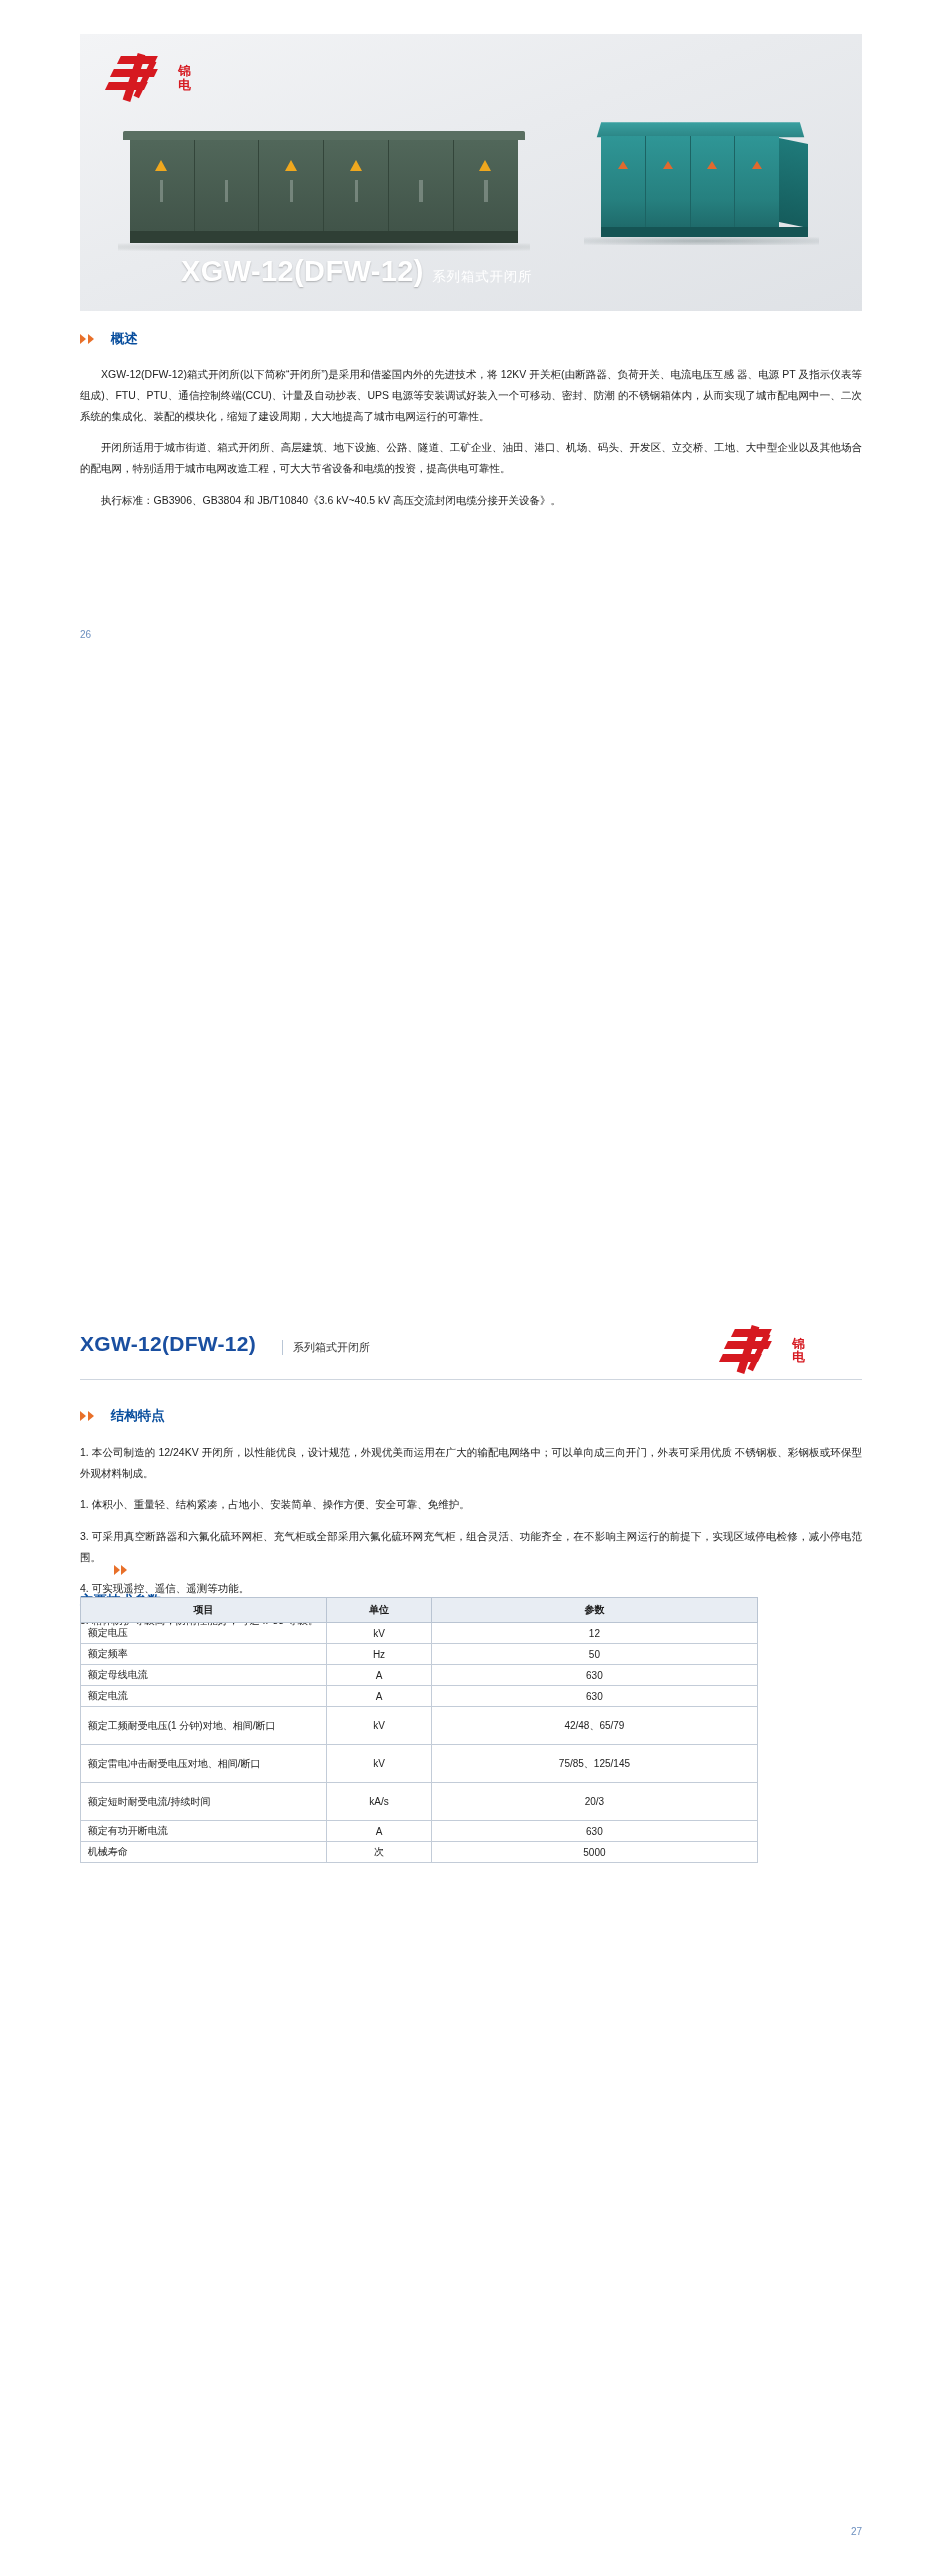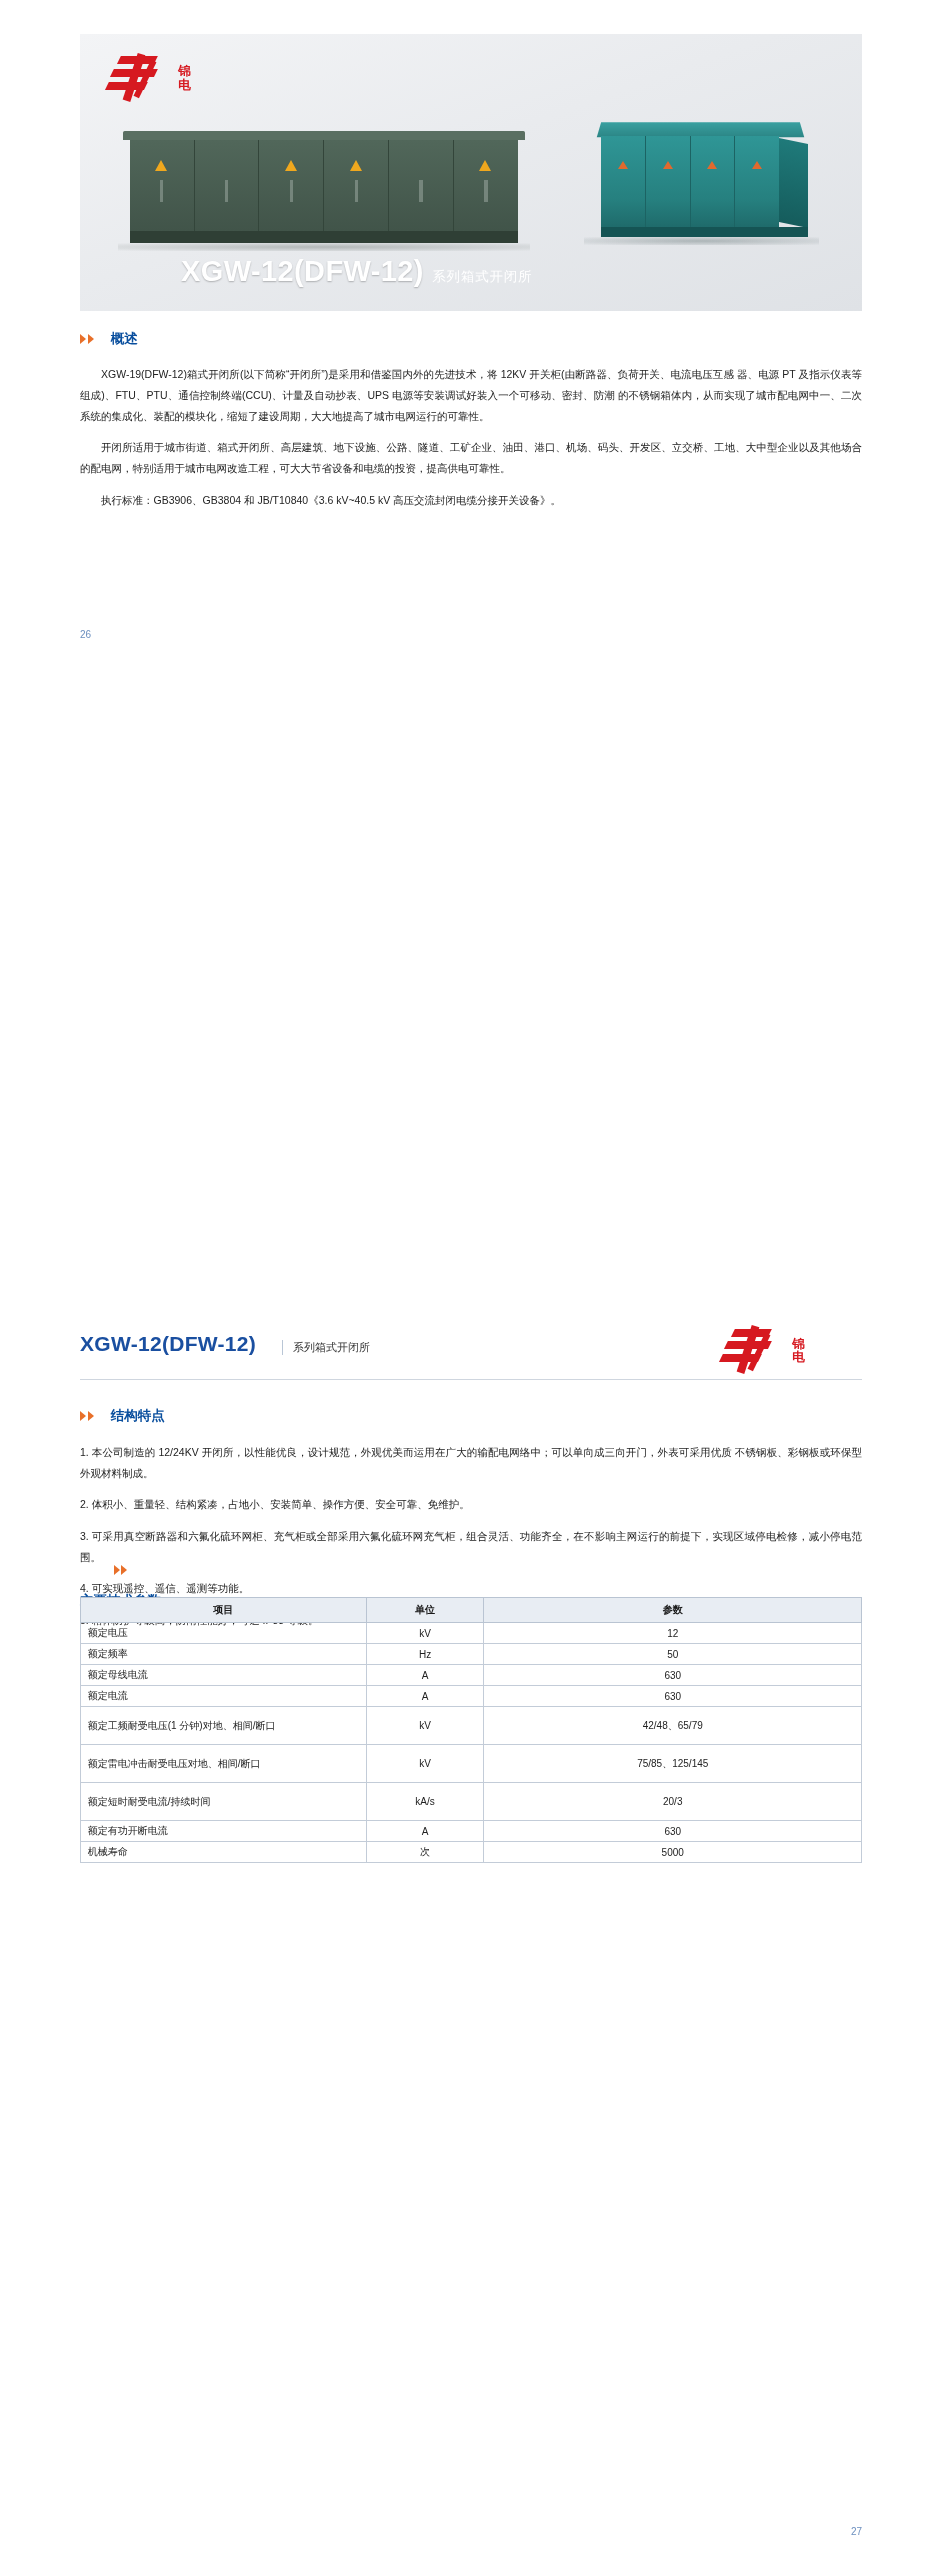--- a/index.html
+++ b/index.html
@@ -312,21 +312,21 @@
     text-align: justify;
   }
 
   .p2-params-head { position: absolute; left: 80px; top: 277px; flex-direction: column; }
 
   
   .tbl-wrap {
     position: absolute;
     left: 80px;
     top: 309px;
-    width: 782px;
+    width: 678px;
   }
   table.spec {
     width: 100%;
     border-collapse: collapse;
     font-size: 10px;
   }
   table.spec th {
     background: #e8edf3;
     border: 0.8px solid #b9c4d2;
     font-weight: bold;
@@ -426,21 +426,21 @@
 
   <div class="sec-head p1-overview-head">
     <span class="arrows">
         <i></i>
         <i></i>
       </span>
     <span>概述</span>
   </div>
 
   <div class="p1-overview-body">
-    <p class="para indent">XGW-19(DFW-12)箱式开闭所(以下简称“开闭所”)是采用和借鉴国内外的先进技术，将 12KV 开关柜(由断路器、负荷开关、电流电压互感 器、电源 PT 及指示仪表等组成)、FTU、PTU、通信控制终端(CCU)、计量及自动抄表、UPS 电源等安装调试好装入一个可移动、密封、防潮 的不锈钢箱体内，从而实现了城市配电网中一、二次系统的集成化、装配的模块化，缩短了建设周期，大大地提高了城市电网运行的可靠性。</p>
+    <p class="para indent">XGW-12(DFW-12)箱式开闭所(以下简称“开闭所”)是采用和借鉴国内外的先进技术，将 12KV 开关柜(由断路器、负荷开关、电流电压互感 器、电源 PT 及指示仪表等组成)、FTU、PTU、通信控制终端(CCU)、计量及自动抄表、UPS 电源等安装调试好装入一个可移动、密封、防潮 的不锈钢箱体内，从而实现了城市配电网中一、二次系统的集成化、装配的模块化，缩短了建设周期，大大地提高了城市电网运行的可靠性。</p>
     <p class="para indent">开闭所适用于城市街道、箱式开闭所、高层建筑、地下设施、公路、隧道、工矿企业、油田、港口、机场、码头、开发区、立交桥、工地、大中型企业以及其他场合的配电网，特别适用于城市电网改造工程，可大大节省设备和电缆的投资，提高供电可靠性。</p>
     <p class="para indent">执行标准：GB3906、GB3804 和 JB/T10840《3.6 kV~40.5 kV 高压交流封闭电缆分接开关设备》。</p>
   </div>
 
   <div class="page-num page-num-26">26</div>
 </div>
 
 <div class="page page-2">
 
   <div class="p2-header">
@@ -465,21 +465,21 @@
   <div class="sec-head p2-struct-head">
     <span class="arrows">
         <i></i>
         <i></i>
       </span>
     <span>结构特点</span>
   </div>
 
   <div class="p2-struct-body">
     <p class="list-line">1. 本公司制造的 12/24KV 开闭所，以性能优良，设计规范，外观优美而运用在广大的输配电网络中；可以单向成三向开门，外表可采用优质 不锈钢板、彩钢板或环保型外观材料制成。</p>
-    <p class="list-line">2. 体积小、重量轻、结构紧凑，占地小、安装简单、操作方便、安全可靠、免维护。</p>
+    <p class="list-line">1. 体积小、重量轻、结构紧凑，占地小、安装简单、操作方便、安全可靠、免维护。</p>
     <p class="list-line">3. 可采用真空断路器和六氟化硫环网柜、充气柜或全部采用六氟化硫环网充气柜，组合灵活、功能齐全，在不影响主网运行的前提下，实现区域停电检修，减小停电范围。</p>
     <p class="list-line">4. 可实现遥控、遥信、遥测等功能。</p>
     <p class="list-line">5. 箱体防护等级高，防雨性能好，可达 IP33 等级。</p>
   </div>
 
   <div class="sec-head p2-params-head">
     <span class="arrows">
         <i></i>
         <i></i>
       </span>

